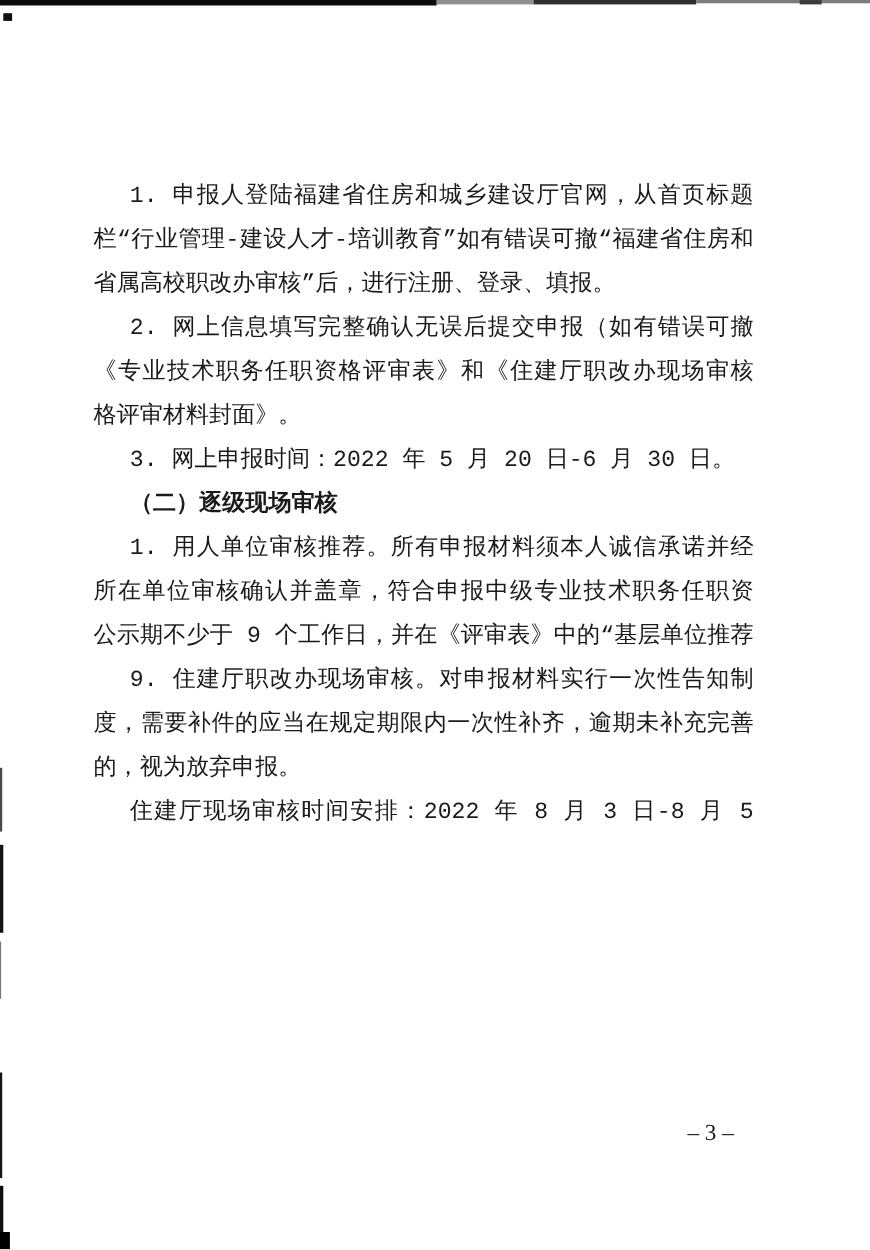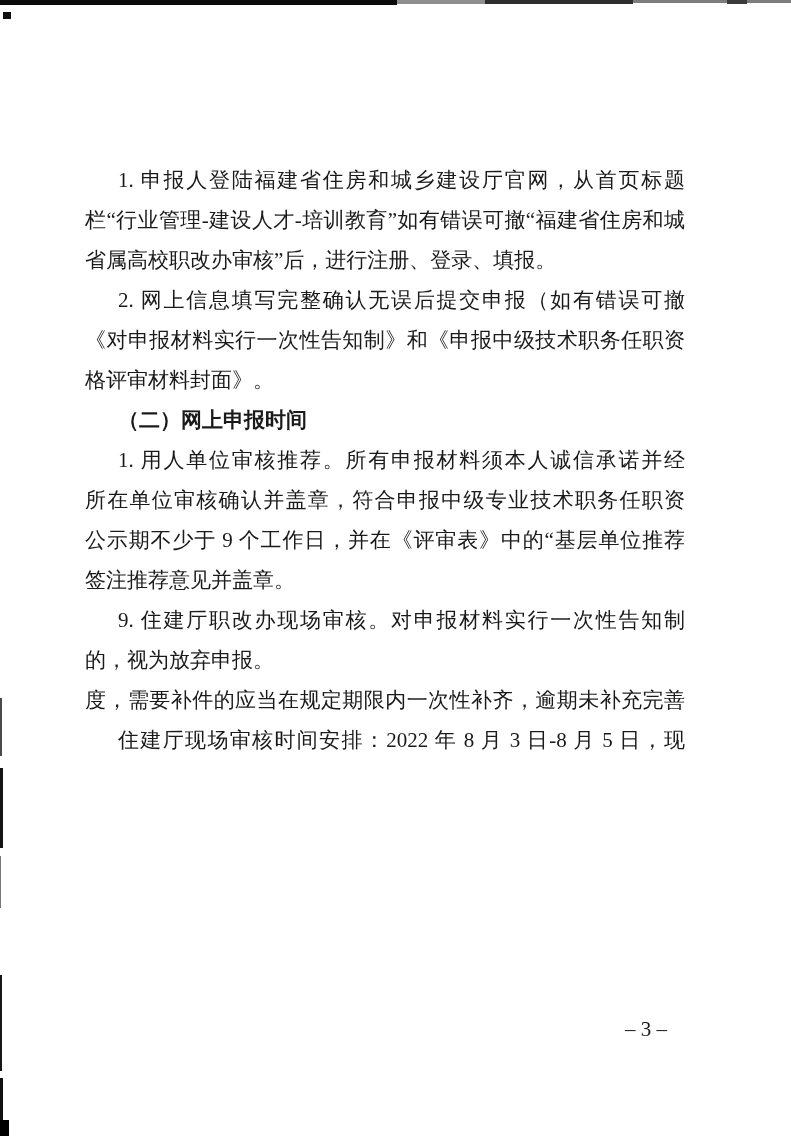--- a/index.html
+++ b/index.html
@@ -33,21 +33,21 @@
 
   .content {
     position: absolute;
     left: 85px;
     top: 160px;
     width: 600px;
     font-size: 21px;
     line-height: 40px;
     text-align: left;
   }
-  .para { margin: 0; }
+  .para { margin: 0; font-family: Liberation Mono, monospace; }
   .line {
     height: 40px;
     overflow: hidden;
     text-align: justify;
     text-justify: inter-character;
   }
   .line.fill { text-align-last: justify; }
   .line.indent { text-indent: 33px; }
   .line.heading { font-weight: 700; }
 
@@ -82,38 +82,40 @@
   <div class="artifact edge-6"></div>
 
   <div class="content">
       <div class="para">
         <div class="line indent fill">1. 申报人登陆福建省住房和城乡建设厅官网，从首页标题</div>
         <div class="line fill">栏“行业管理-建设人才-培训教育”如有错误可撤“福建省住房和城</div>
         <div class="line">省属高校职改办审核”后，进行注册、登录、填报。</div>
       </div>
       <div class="para">
         <div class="line indent fill">2. 网上信息填写完整确认无误后提交申报（如有错误可撤</div>
-        <div class="line fill">《对申报材料实行一次性告知制》和《申报中级技术职务任职资</div>
+        <div class="line fill">《专业技术职务任职资格评审表》和《住建厅职改办现场审核</div>
         <div class="line">格评审材料封面》。</div>
       </div>
       <div class="para">
-        <div class="line indent heading">（二）网上申报时间</div>
+        <div class="line indent">3. 网上申报时间：2022 年 5 月 20 日-6 月 30 日。</div>
+      </div>
+      <div class="para">
+        <div class="line indent heading">（二）逐级现场审核</div>
       </div>
       <div class="para">
         <div class="line indent fill">1. 用人单位审核推荐。所有申报材料须本人诚信承诺并经</div>
         <div class="line fill">所在单位审核确认并盖章，符合申报中级专业技术职务任职资格，</div>
         <div class="line fill">公示期不少于 9 个工作日，并在《评审表》中的“基层单位推荐</div>
       </div>
       <div class="para">
-        <div class="line">签注推荐意见并盖章。</div>
       </div>
       <div class="para">
         <div class="line indent fill">9. 住建厅职改办现场审核。对申报材料实行一次性告知制</div>
+        <div class="line fill">度，需要补件的应当在规定期限内一次性补齐，逾期未补充完善</div>
         <div class="line">的，视为放弃申报。</div>
-        <div class="line fill">度，需要补件的应当在规定期限内一次性补齐，逾期未补充完善</div>
       </div>
       <div class="para">
         <div class="line indent fill">住建厅现场审核时间安排：2022 年 8 月 3 日-8 月 5 日，现</div>
       </div>
     </div>
 
   <div class="footer">– 3 –</div>
 </div>
 
 </body></html>

